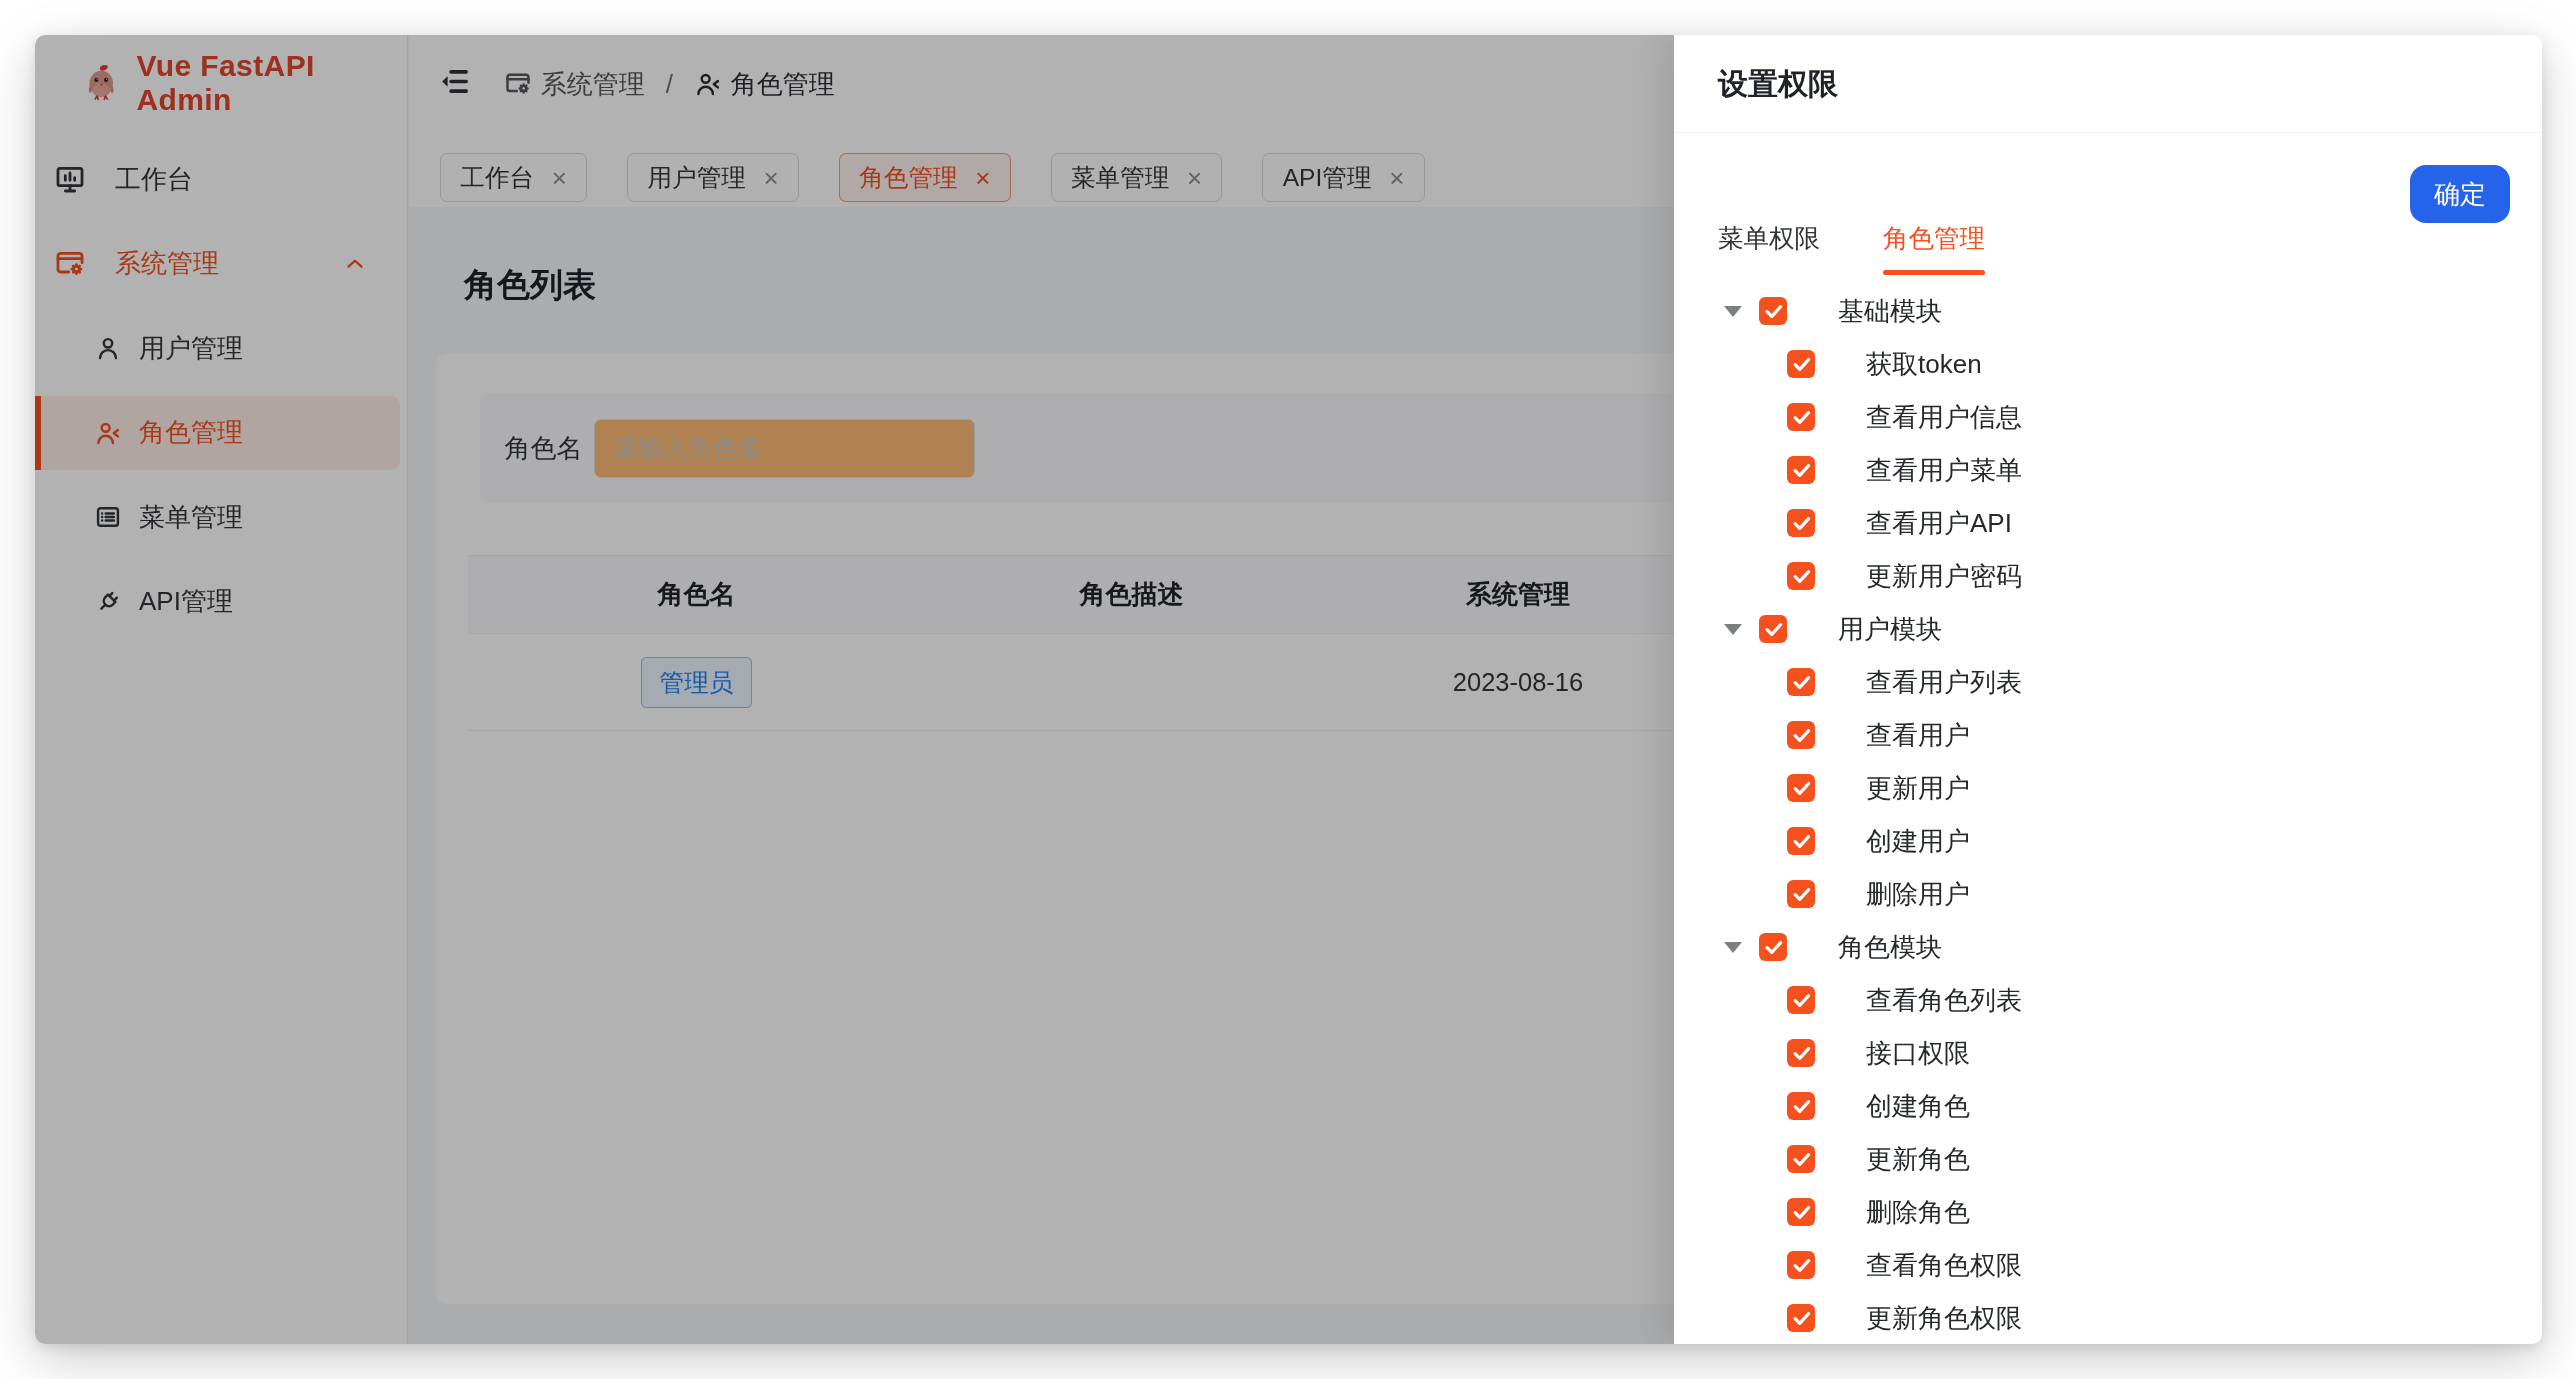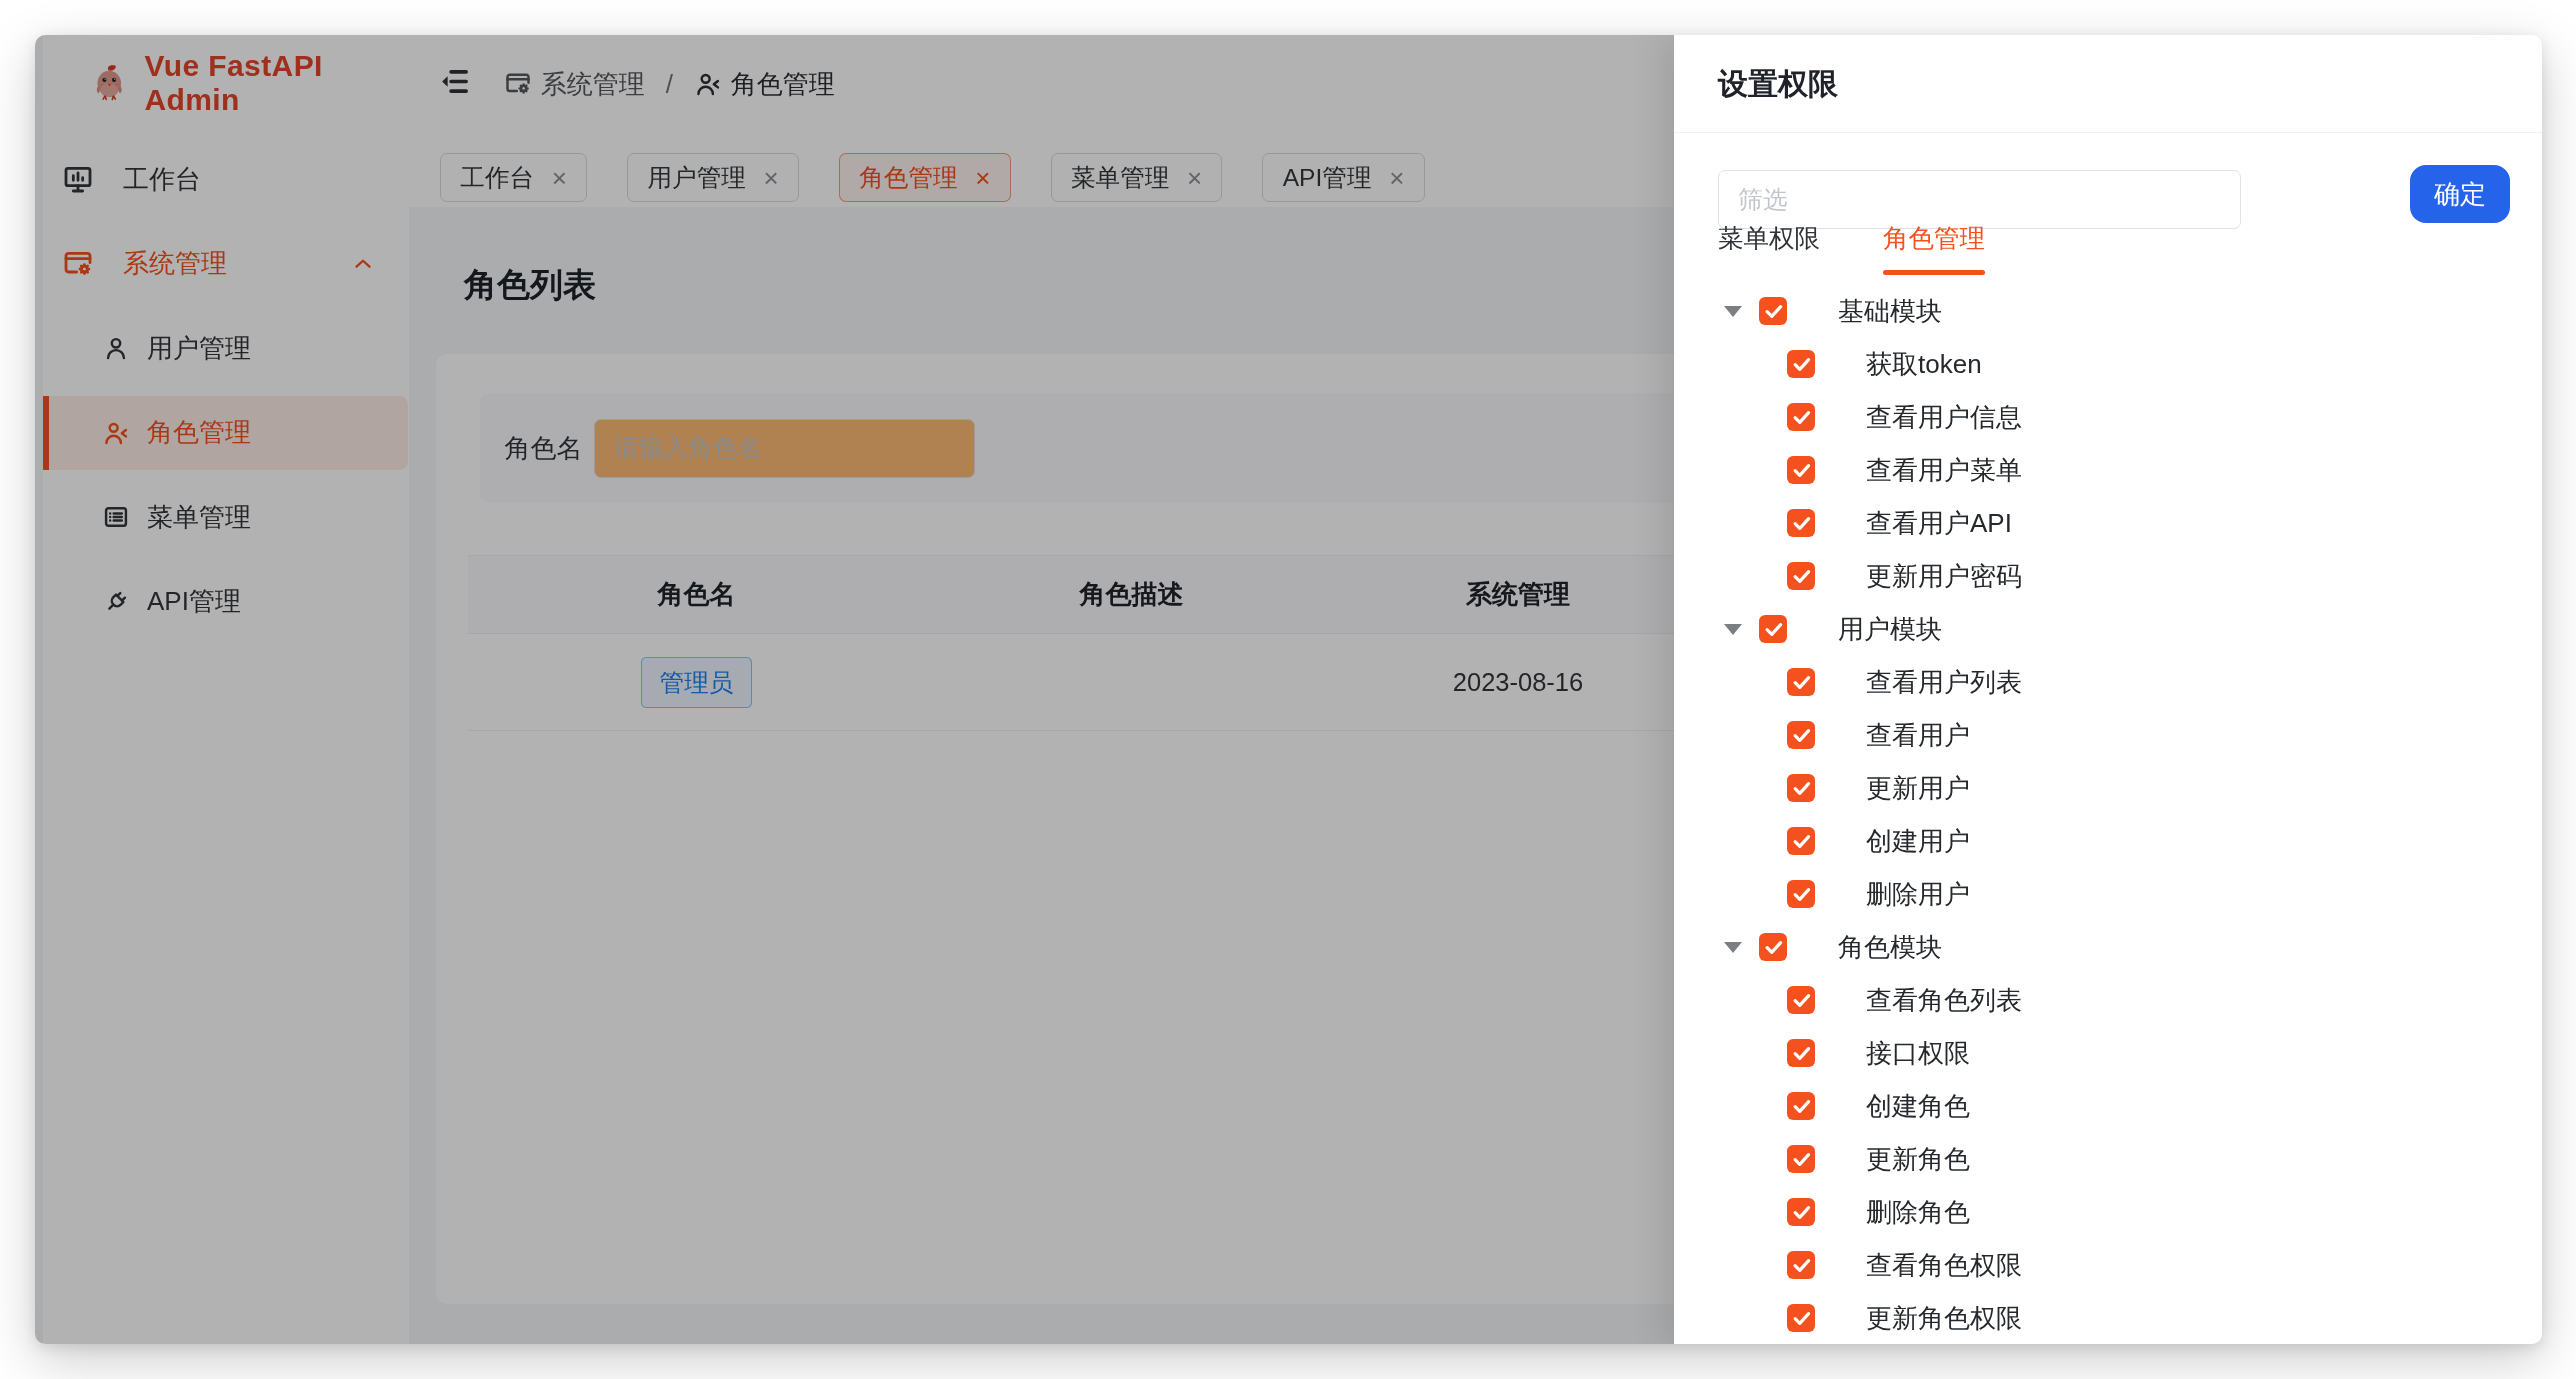--- a/index.html
+++ b/index.html
@@ -6,21 +6,21 @@
   html,body { width:2576px; height:1379px; background:#ffffff;
     font-family:"Liberation Sans","DejaVu Sans",sans-serif; }
   .screen { position:relative; width:2576px; height:1379px; background:#fff; overflow:hidden; }
 
   .window { position:absolute; left:35px; top:35px; width:2507px; height:1309px;
     background:#f5f6fa; border-radius:10.5px; overflow:hidden;
     box-shadow:0 16px 53px rgba(0,0,0,.20), 0 3.5px 14px rgba(0,0,0,.10); }
 
   
   .sidebar { position:absolute; left:0; top:0; width:373px; height:100%;
-    background:#fff; border-right:1.8px solid #ecedf2;margin-left:8px; }
+    background:#fff; border-right:1.8px solid #ecedf2; }
   .logo-row { position:absolute; left:47px; top:21px; height:53px;
     display:flex; align-items:center; gap:16px; cursor:pointer; }
   .logo-text { font-size:30px; font-weight:bold; color:#e2462a; letter-spacing:0.4px; }
   .menu { position:absolute; left:0; top:107px; width:373px; }
   .menu-item { position:relative; height:74px; margin-bottom:10.5px; width:365px;
     display:flex; align-items:center; color:#33363a; font-size:26px; cursor:pointer; }
   .menu-item .mi-icon { position:absolute; left:19.3px; width:32px; height:32px; display:flex; }
   .menu-item .mi-label { position:absolute; left:80px; }
   .menu-item.sub .mi-icon { left:59px; width:28px; height:28px; }
   .menu-item.sub .mi-label { left:104px; }
@@ -311,21 +311,20 @@
         </div>
       </div>
     </div>
 
     <div class="mask"></div>
 
     <div class="drawer">
       <div class="d-header">
         <span class="d-title">设置权限</span>
       </div>
-      <input class="d-filter" type="text" placeholder="筛选" style="">
       <button class="d-confirm">确定</button>
       <div class="d-tabs">
         <span class="d-tab">菜单权限</span>
         <span class="d-tab active">角色管理</span>
       </div>
 
       <div class="tree">
         <div class="t-node lvl1">
           <span class="sw"></span>
           <span class="cb">

